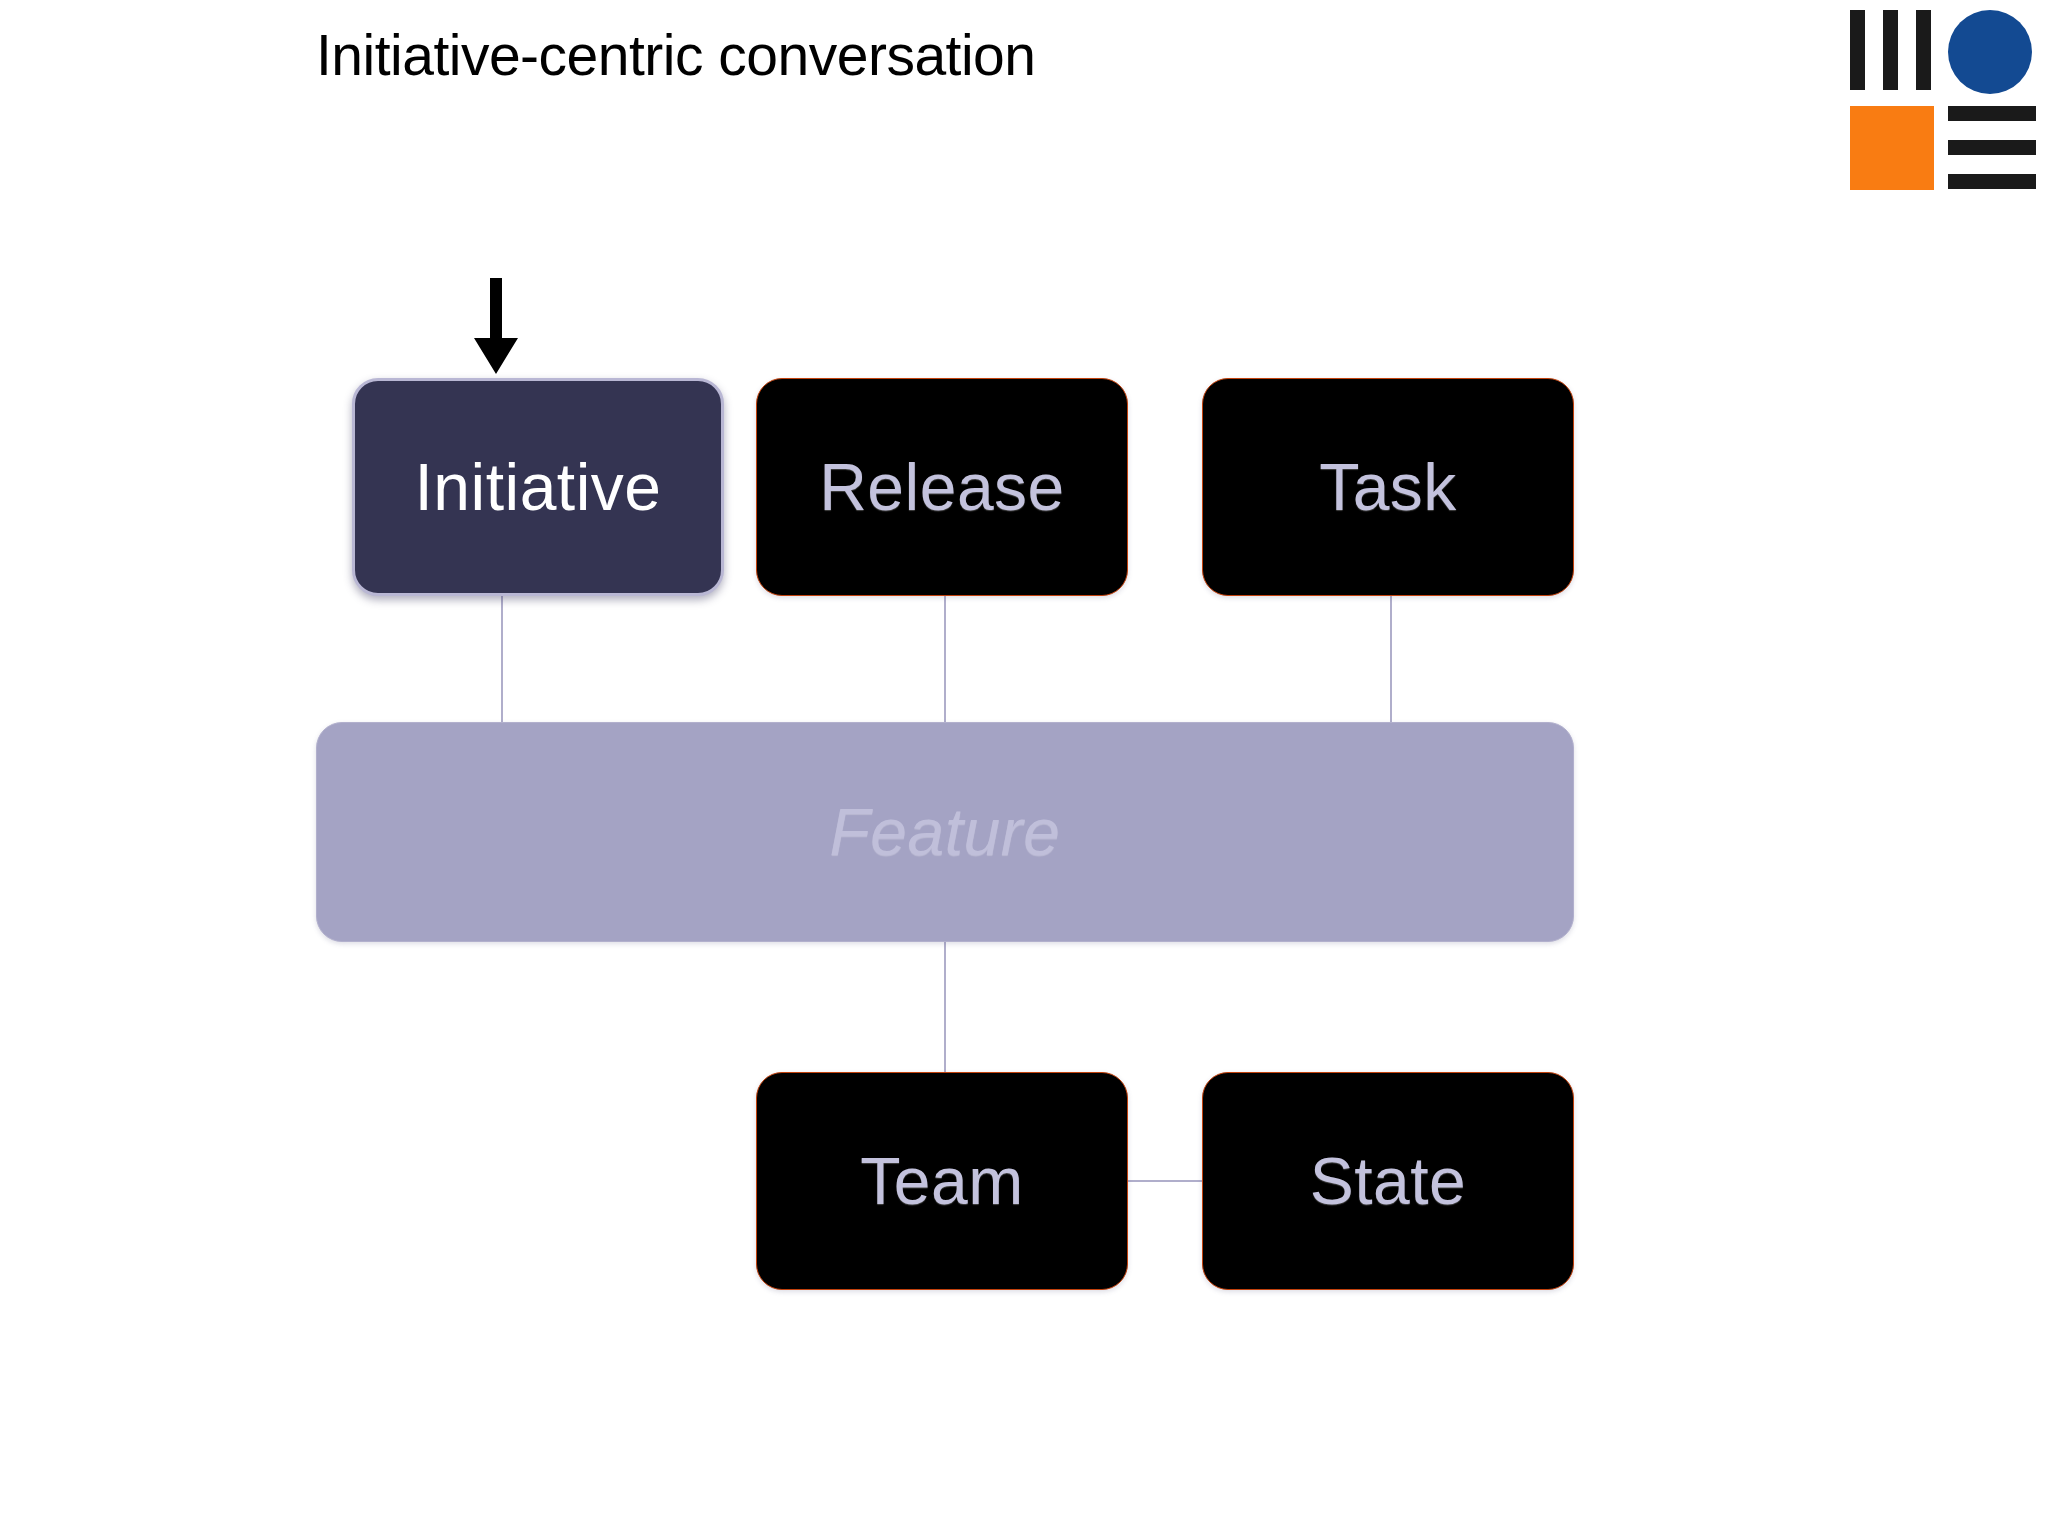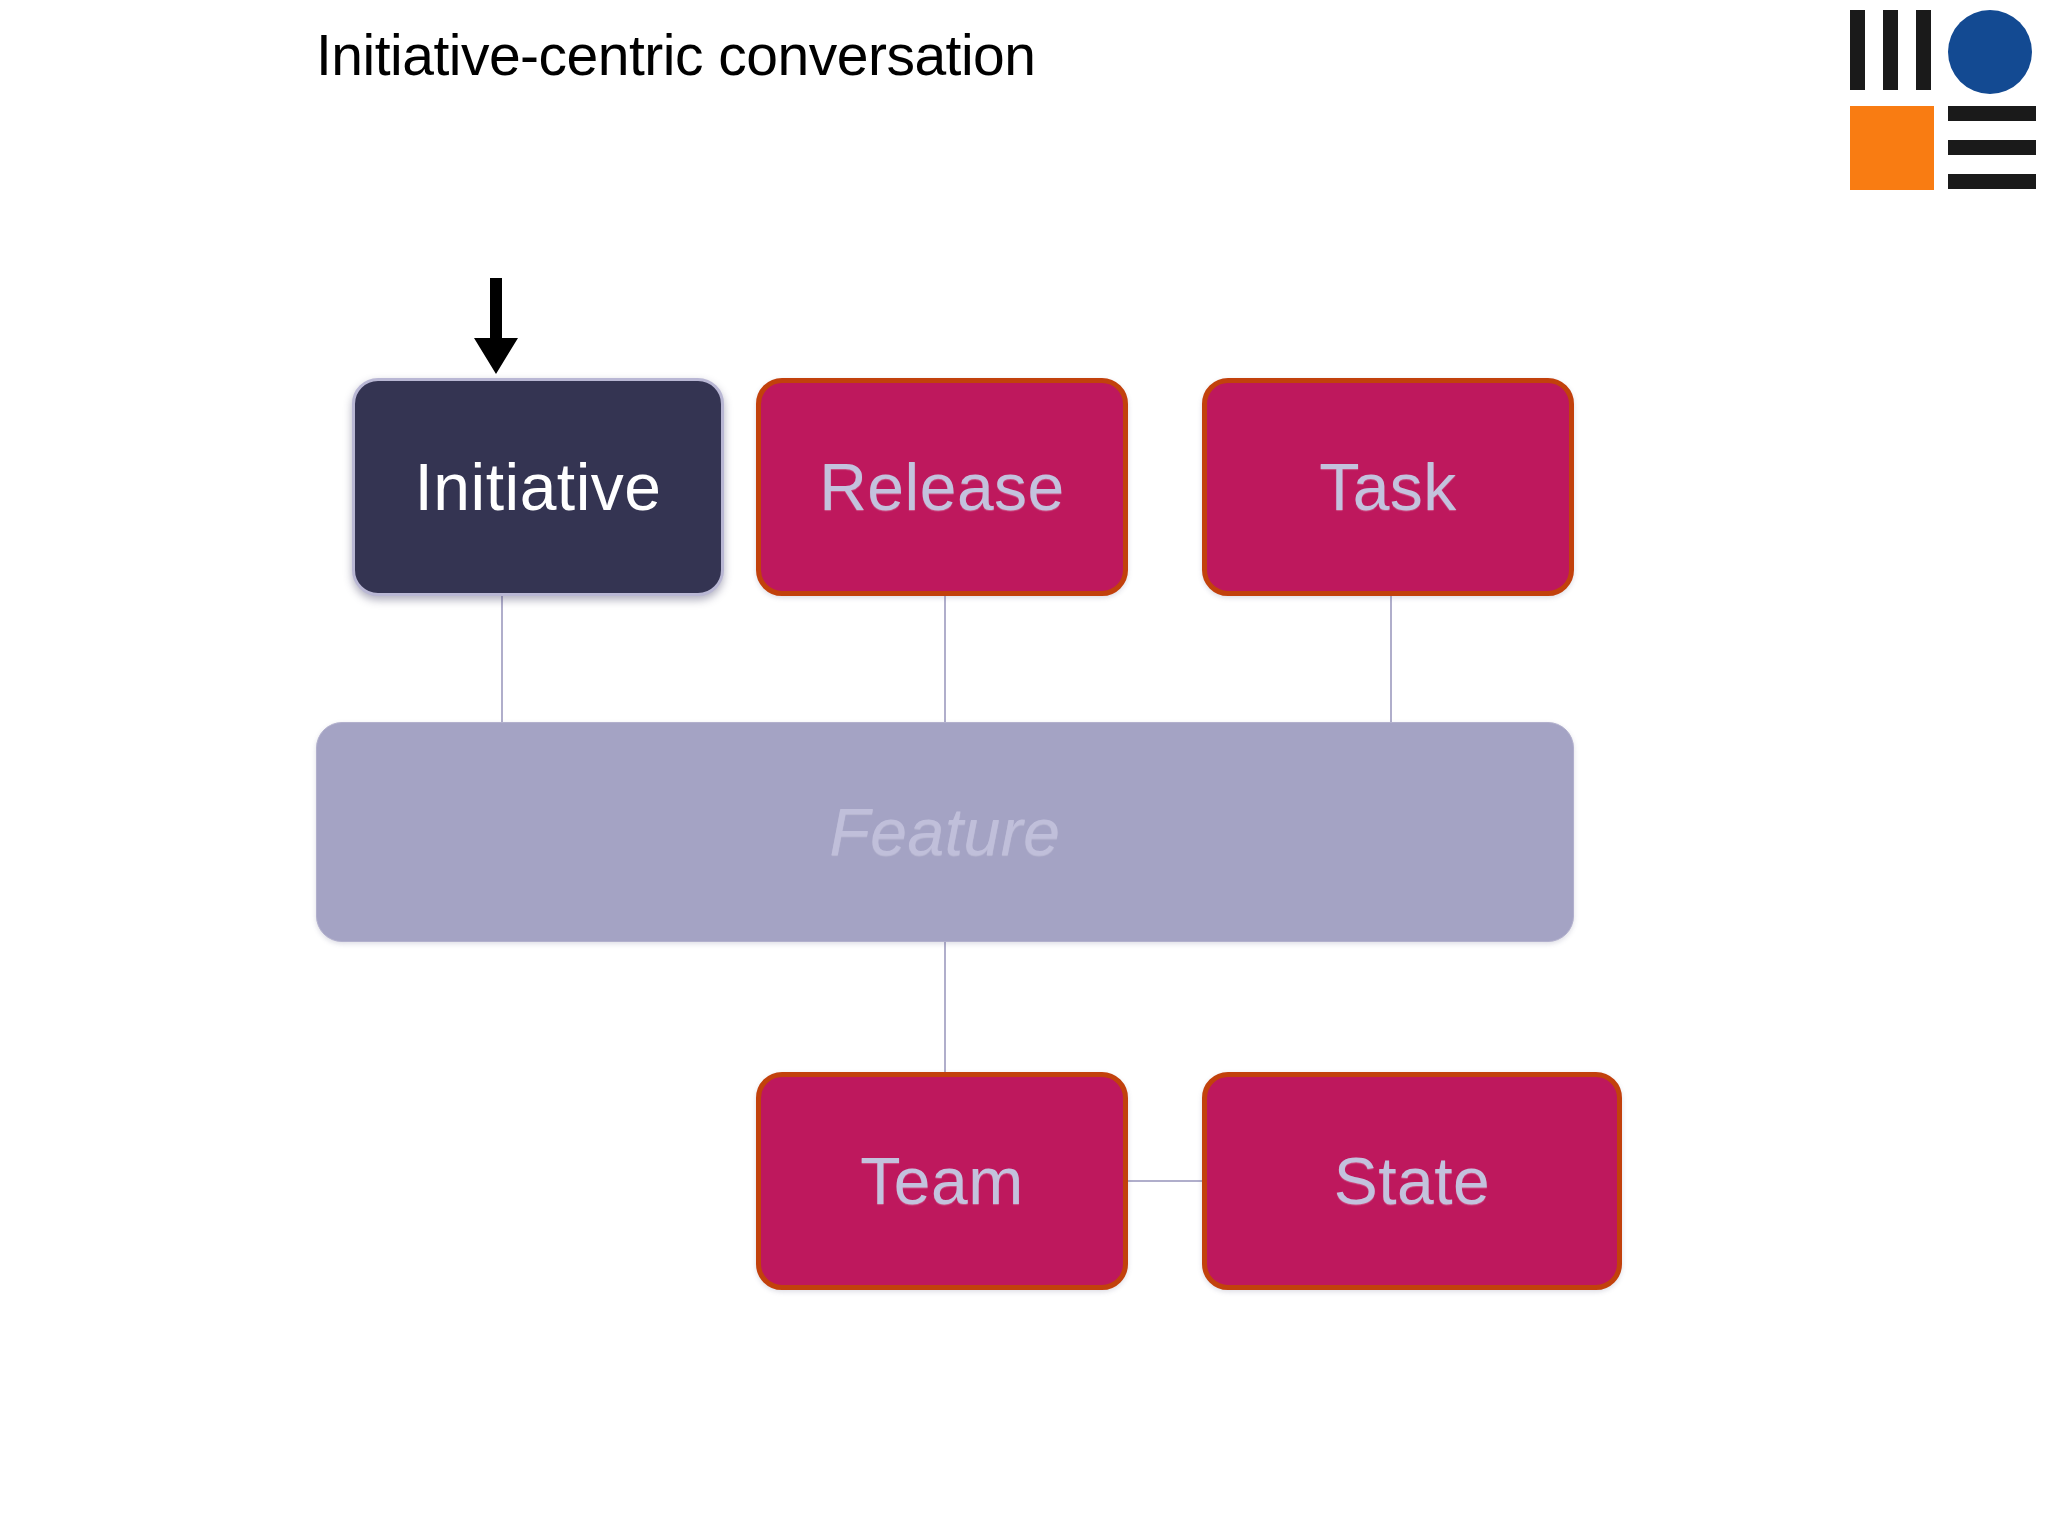--- a/index.html
+++ b/index.html
@@ -58,22 +58,22 @@
   .node .node-label {
     font-size: 66px;
     font-weight: 400;
     line-height: 1;
     letter-spacing: 0.5px;
     user-select: none;
   }
 
   
   .node.pale {
-    background: #be185d;
-    border: 5px solid #c2410c;
+    background: #000000;
+    border: 1px solid #c2410c;
     box-shadow: 0 2px 5px rgba(90,88,130,0.20);
   }
   .node.pale .node-label {
     color: #c3c2dd;
     text-shadow: 0 1px 1px rgba(255,255,255,0.25);
   }
 
   
   .node.pale.wide {
     background: #a4a3c4;
@@ -201,21 +201,21 @@
     </div>
 
     <div class="node pale wide" style="left:316px; top:722px; width:1258px; height:220px;">
       <span class="node-label">Feature</span>
     </div>
 
     <div class="node pale" style="left:756px; top:1072px; width:372px; height:218px;">
       <span class="node-label">Team</span>
     </div>
 
-    <div class="node pale" style="left:1202px; top:1072px; width:420px; height:218px;">
+    <div class="node pale" style="left:1202px; top:1072px; width:372px; height:218px;">
       <span class="node-label">State</span>
     </div>
 
   </div>
 
   <div id="brand-rail">
 
     <div id="logo">
 
       <div class="lbar-v" style="left:0px;"></div>

